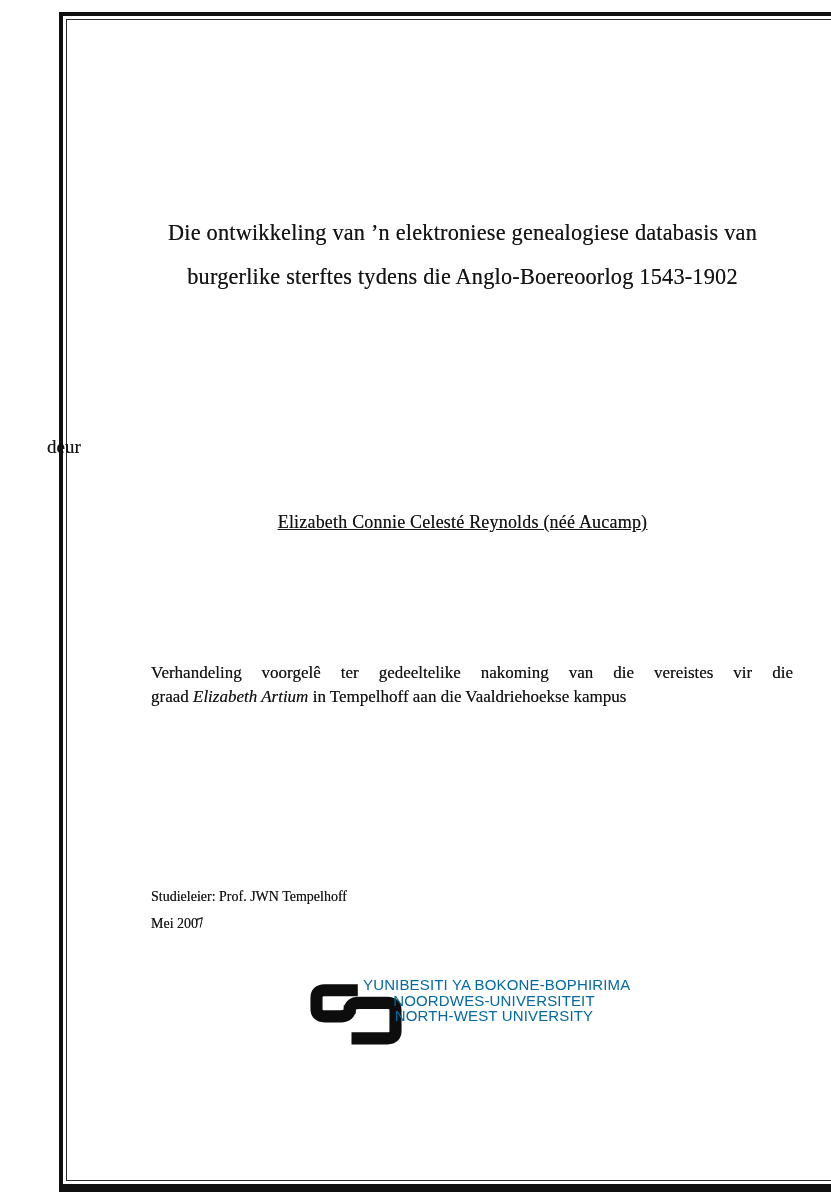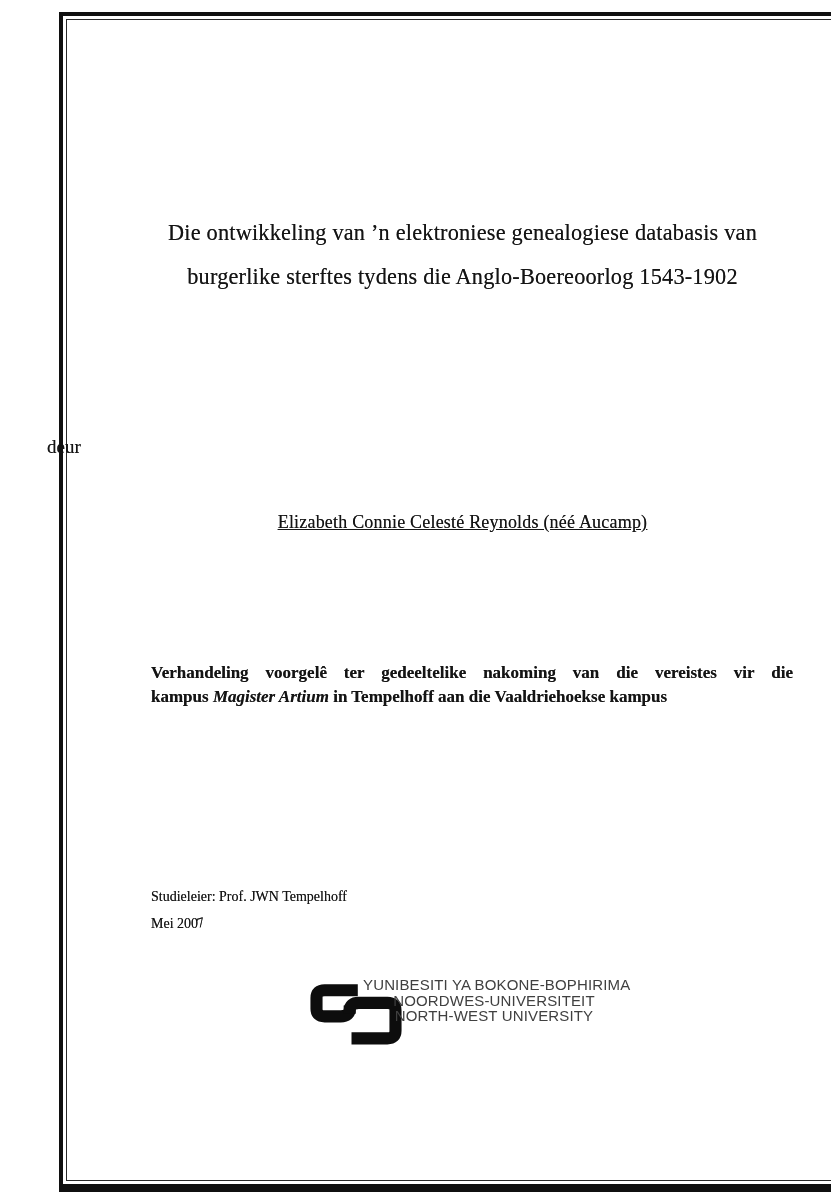--- a/index.html
+++ b/index.html
@@ -60,21 +60,20 @@
     font-size: 18px;
     letter-spacing: 0.2px;
     text-decoration: underline;
   }
   .submission {
     top: 661px;
     left: 104px;
     width: 642px;
     font-size: 17px;
     line-height: 23.6px;
-    font-weight: bold;
   }
   .submission .just {
     text-align: justify;
     text-align-last: justify;
   }
   .it { font-style: italic; }
   .supervisor {
     top: 883px;
     left: 104px;
     font-size: 14px;
@@ -93,21 +92,21 @@
   }
   .logo-text {
     left: 316px;
     top: 977px;
     width: 262px;
     text-align: center;
     font-family: "Liberation Sans", sans-serif;
     font-size: 15px;
     line-height: 15.6px;
     letter-spacing: 0.15px;
-    color: #404040;
+    color: #0369a1;
     white-space: nowrap;
   }
 </style>
 </head>
 <body>
 
 <div class="page">
 
   <div class="frame-outer">
     <div class="frame-inner"></div>
@@ -117,21 +116,21 @@
     <div>Die ontwikkeling van ’n elektroniese genealogiese databasis van</div>
     <div>burgerlike sterftes tydens die Anglo-Boereoorlog 1543-1902</div>
   </div>
 
   <div class="abs byline scan-text">deur</div>
 
   <div class="abs author scan-text">Elizabeth Connie Celesté Reynolds (néé Aucamp)</div>
 
   <div class="abs submission scan-text">
     <div class="just">Verhandeling voorgelê ter gedeeltelike nakoming van die vereistes vir die</div>
-    <div><span>kampus </span><span class="it">Magister Artium</span><span> in Tempelhoff aan die Vaaldriehoekse kampus</span></div>
+    <div><span>graad </span><span class="it">Elizabeth Artium</span><span> in Tempelhoff aan die Vaaldriehoekse kampus</span></div>
   </div>
 
   <div class="abs supervisor scan-text">
     <div>Studieleier: Prof. JWN Tempelhoff</div>
     <div><span>Mei 200</span><span class="digit7">7</span></div>
   </div>
 
   <div class="abs logo-mark">
     <svg viewBox="0 0 118 88" width="106" height="79" aria-hidden="true">
       <g fill="none" stroke="#0d0d0d" stroke-width="13.5" stroke-linecap="butt" stroke-linejoin="round">

